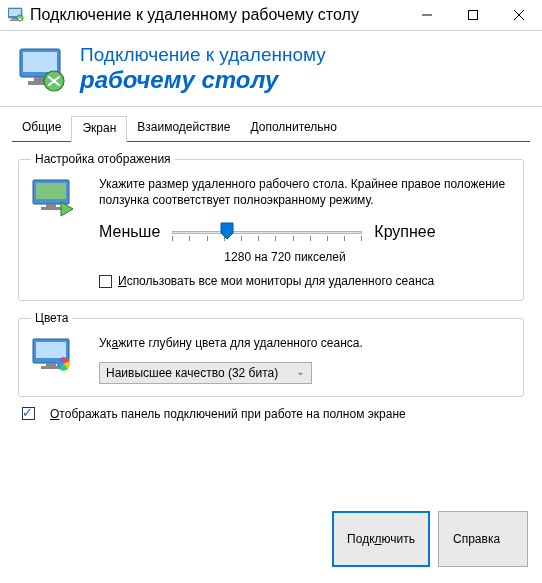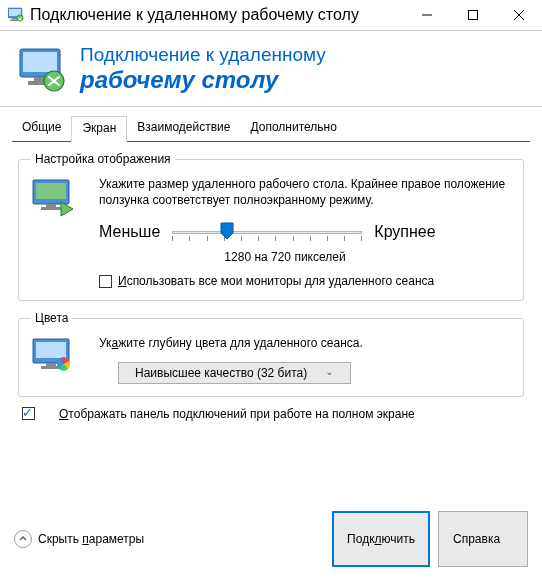--- a/index.html
+++ b/index.html
@@ -39,24 +39,24 @@
   .slider-ticks { position: absolute; top: 16px; left: 0; right: 0; height: 6px; display: flex; justify-content: space-between; }
   .slider-tick { width: 1px; height: 5px; background: #888; }
   .slider-thumb { position: absolute; top: 2px; left: 48px; width: 14px; height: 18px; }
 
   .slider-value { text-align: center; margin-top: 2px; margin-bottom: 10px; font-size: 12px; margin-left: -40px; }
 
   .checkbox-row { display: flex; align-items: center; gap: 6px; margin-top: 2px; }
   .checkbox { width: 13px; height: 13px; border: 1px solid #333; background: #fff; position: relative; }
   .checkbox.checked::after { content: "✓"; position: absolute; top: -3px; left: -1px; font-size: 13px; color: #0066cc; }
 
-  .color-select { display: inline-flex; align-items: flex-start; border: 1px solid #adadad; background: #e9e9e9; padding: 3px 16px; gap: 18px; margin-top: 6px; margin-left: 19px; }
+  .color-select { display: inline-flex; align-items: flex-start; border: 1px solid #adadad; background: #e9e9e9; padding: 3px 6px; gap: 18px; margin-top: 6px; }
   .dropdown-arrow { font-size: 10px; color: #555; }
 
-  .show-bar-row { display: flex; align-items: center; gap: 24px; margin: 6px 4px 0 4px; }
+  .show-bar-row { display: flex; align-items: center; gap: 15px; margin: 6px 4px 0 4px; }
 
   .footer { position: absolute; bottom: 0; left: 0; right: 0; padding: 12px 14px 16px 14px; display: flex; align-items: center; gap: 8px; background: #fff; }
   .footer .hide-params { display: flex; align-items: center; gap: 6px; cursor: pointer; }
   .footer .spacer { flex: 1; }
   .footer .btn { min-width: 90px; padding: 20px 14px; border: 1px solid #adadad; background: #e9e9e9; cursor: pointer; }
   .footer .btn.default { border: 1px solid #0078d7; box-shadow: inset 0 0 0 1px #0078d7; }
 
   .circle-up { width: 18px; height: 18px; border: 1px solid #a0a0a0; border-radius: 50%; display: flex; align-items: center; justify-content: center; background: #fff; }
   .underline-key { text-decoration: underline; }
 </style>
@@ -203,24 +203,16 @@
 
     <div class="show-bar-row">
       <span class="checkbox checked"></span>
       <span><span class="underline-key">О</span><span>тображать панель подключений при работе на полном экране</span></span>
     </div>
 
   </div>
 </div>
 
 <div class="footer">
-  <div class="hide-params">
-    <span class="circle-up">
-      <svg width="8" height="8" viewBox="0 0 8 8">
-          <path d="M1 5 L4 2 L7 5" fill="none" stroke="#555" stroke-width="1.4"></path>
-        </svg>
-    </span>
-    <span><span>Скрыть </span><span class="underline-key">п</span><span>араметры</span></span>
-  </div>
   <div class="spacer"></div>
   <div class="btn default"><span>Подк</span><span class="underline-key">л</span><span>ючить</span></div>
   <div class="btn">Справка</div>
 </div>
 
 </body></html>

